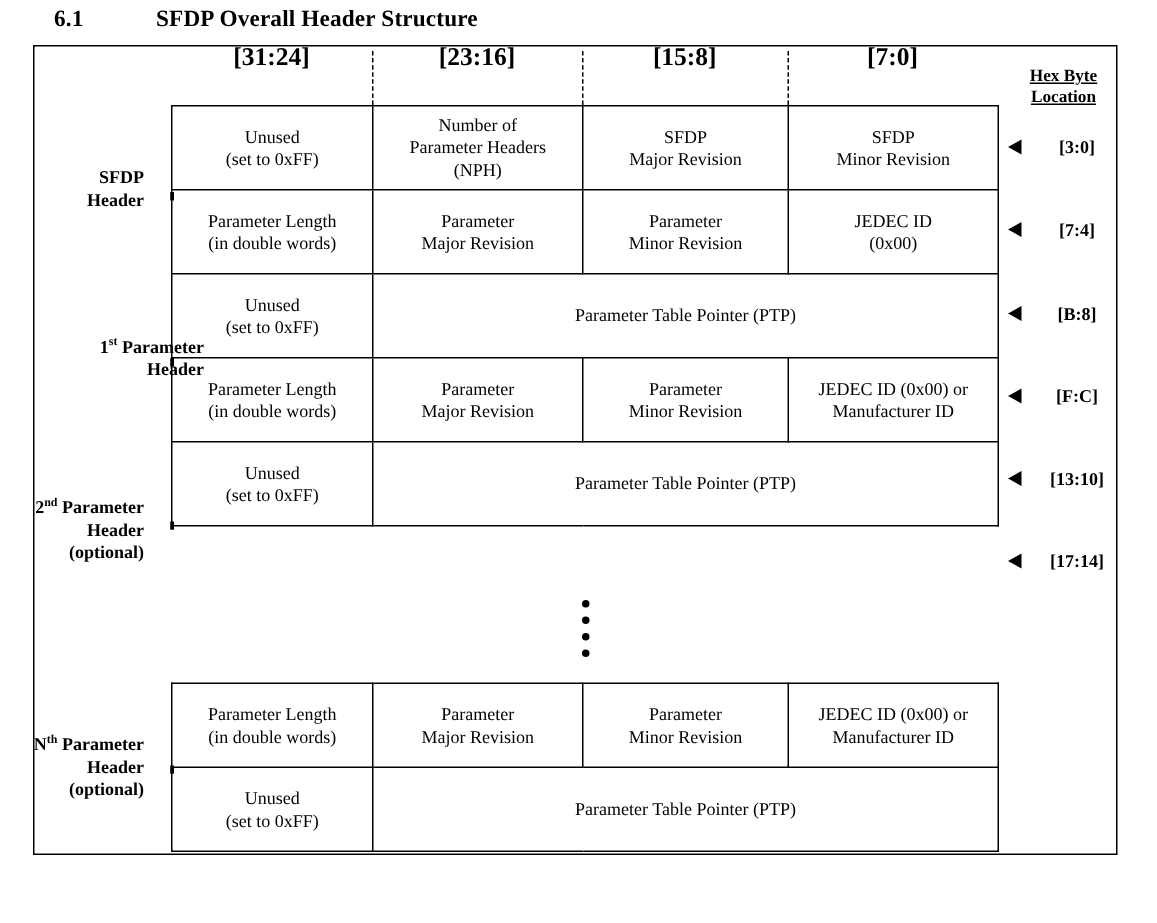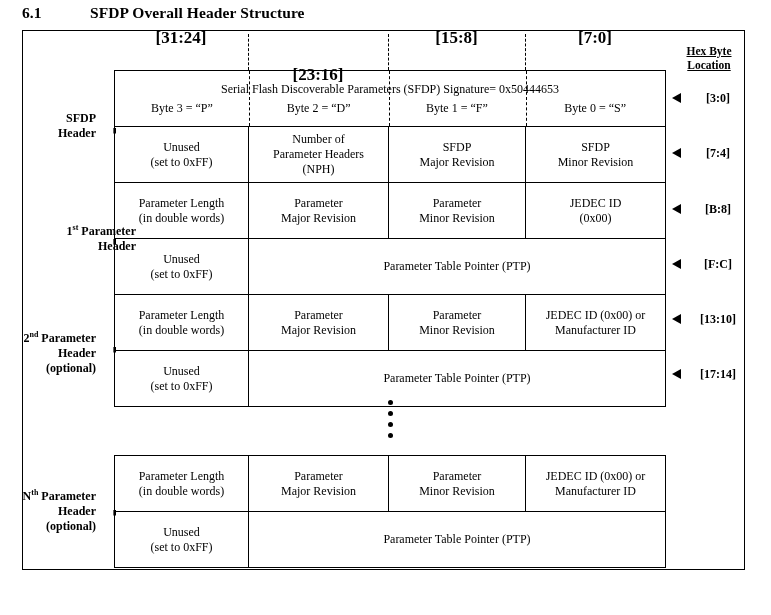--- a/index.html
+++ b/index.html
@@ -19,21 +19,21 @@
   
   #section-heading {
     position: absolute;
     left: 22px;
     top: 4px;
     font-size: 15.5px;
     font-weight: bold;
     letter-spacing: 0.1px;
     white-space: nowrap;
   }
-  #section-heading .sec-num { display: inline-block; width: 68px; }
+  #section-heading .sec-num { display: inline-block; width: 68px; margin-left: 14px; }
 
   
   #figure-frame {
     position: absolute;
     left: 22px;
     top: 30px;
     width: 723px;
     height: 540px;
     border: 1.6px solid #000;
     box-sizing: border-box;
@@ -226,21 +226,21 @@
 <body>
 
 <div id="section-heading">
   <span class="sec-num">6.1</span><span>SFDP Overall Header Structure</span>
 </div>
 
 <div id="figure-frame"></div>
 
 <div id="bit-headers">
     <div class="bit-header" style="left: 114px; width: 134px;">[31:24]</div>
-    <div class="bit-header" style="left: 248px; width: 140px; margin-top: 37px;">[23:16]</div>
+    <div class="bit-header" style="left: 248px; width: 140px;">[23:16]</div>
     <div class="bit-header" style="left: 388px; width: 137px;">[15:8]</div>
     <div class="bit-header" style="left: 525px; width: 140px;">[7:0]</div>
   </div>
 
 <div id="dash-guides">
     <div class="dash-guide" style="left: 248px;"></div>
     <div class="dash-guide" style="left: 388px;"></div>
     <div class="dash-guide" style="left: 525px;"></div>
   </div>
 
@@ -251,36 +251,20 @@
 
 <div id="header-table">
   <table class="tbl">
     <colgroup>
       <col class="c1">
         <col class="c2">
         <col class="c3">
         <col class="c4">
     </colgroup>
     <tbody id="main-rows">
-        <tr class="row-sig">
-          <td colspan="4">
-            <div class="sig-wrap">
-              <div class="sig-title">Serial Flash Discoverable Parameters (SFDP) Signature= 0x50444653</div>
-              <div class="sig-bytes">
-                <div class="sb1">Byte 3 = “P”</div>
-                <div class="sb2">Byte 2 = “D”</div>
-                <div class="sb3">Byte 1 = “F”</div>
-                <div class="sb4">Byte 0 = “S”</div>
-              </div>
-              <div class="sig-dash" style="left: 134px;"></div>
-              <div class="sig-dash" style="left: 274px;"></div>
-              <div class="sig-dash" style="left: 411px;"></div>
-            </div>
-          </td>
-        </tr>
         <tr class="row-std">
           <td>Unused<br>(set to 0xFF)</td>
           <td>Number of<br>Parameter Headers<br>(NPH)</td>
           <td>SFDP<br>Major Revision</td>
           <td>SFDP<br>Minor Revision</td>
         </tr>
         <tr class="row-std">
           <td>Parameter Length<br>(in double words)</td>
           <td>Parameter<br>Major Revision</td>
           <td>Parameter<br>Minor Revision</td>

